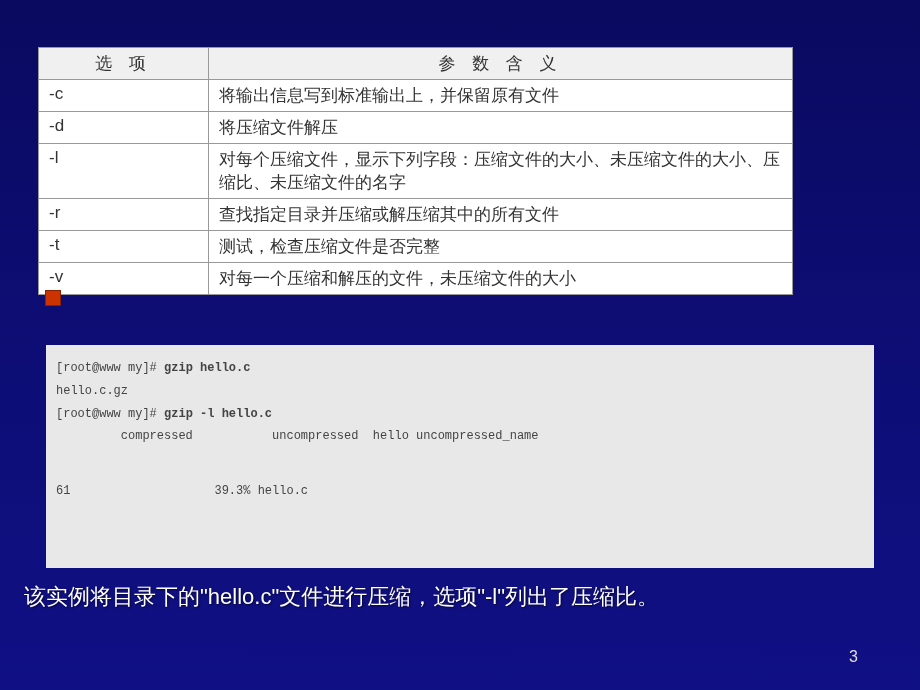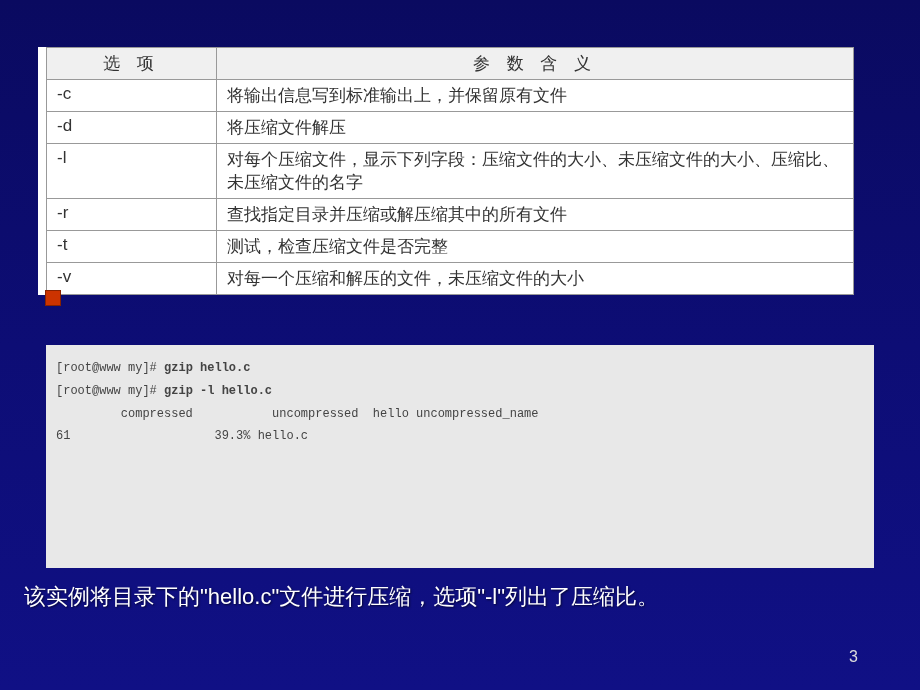--- a/index.html
+++ b/index.html
@@ -7,23 +7,22 @@
       width: 920px;
       height: 690px;
       background: linear-gradient(to bottom, #0a0a60 0%, #0d0d75 50%, #101085 100%);
       font-family: "Microsoft YaHei", "SimSun", Arial, sans-serif;
       position: relative;
     }
     .table-wrap {
       position: absolute;
       top: 47px;
       left: 38px;
-      width: 816px;
+      width: 755px;
       background: #fff;
-      padding-left: 8px;
     }
     table {
       width: 100%;
       border-collapse: collapse;
       font-size: 17px;
       color: #333;
     }
     th {
       background: #f0f0f0;
       border: 1px solid #999;
@@ -126,20 +125,21 @@
     </tbody>
   </table>
 </div>
 
 <div class="section">
   <div class="bullet"></div>
 </div>
 
 <div class="codebox">
   <div><span>[root@www my]# </span><span class="bold">gzip hello.c</span></div>
+  <div>hello.c.gz</div>
   <div><span>[root@www my]# </span><span class="bold">gzip -l hello.c</span></div>
   <div style="white-space:pre;">         compressed           uncompressed  hello uncompressed_name</div>
-  <div style="white-space:pre;">61                    39.3% hello.c</div>
+  <div style="white-space:pre;margin-top:32px;">61                    39.3% hello.c</div>
 </div>
 
 <div class="footer-text">该实例将目录下的"hello.c"文件进行压缩，选项"-l"列出了压缩比。</div>
 
 <div class="pagenum">3</div>
 
 </body></html>

